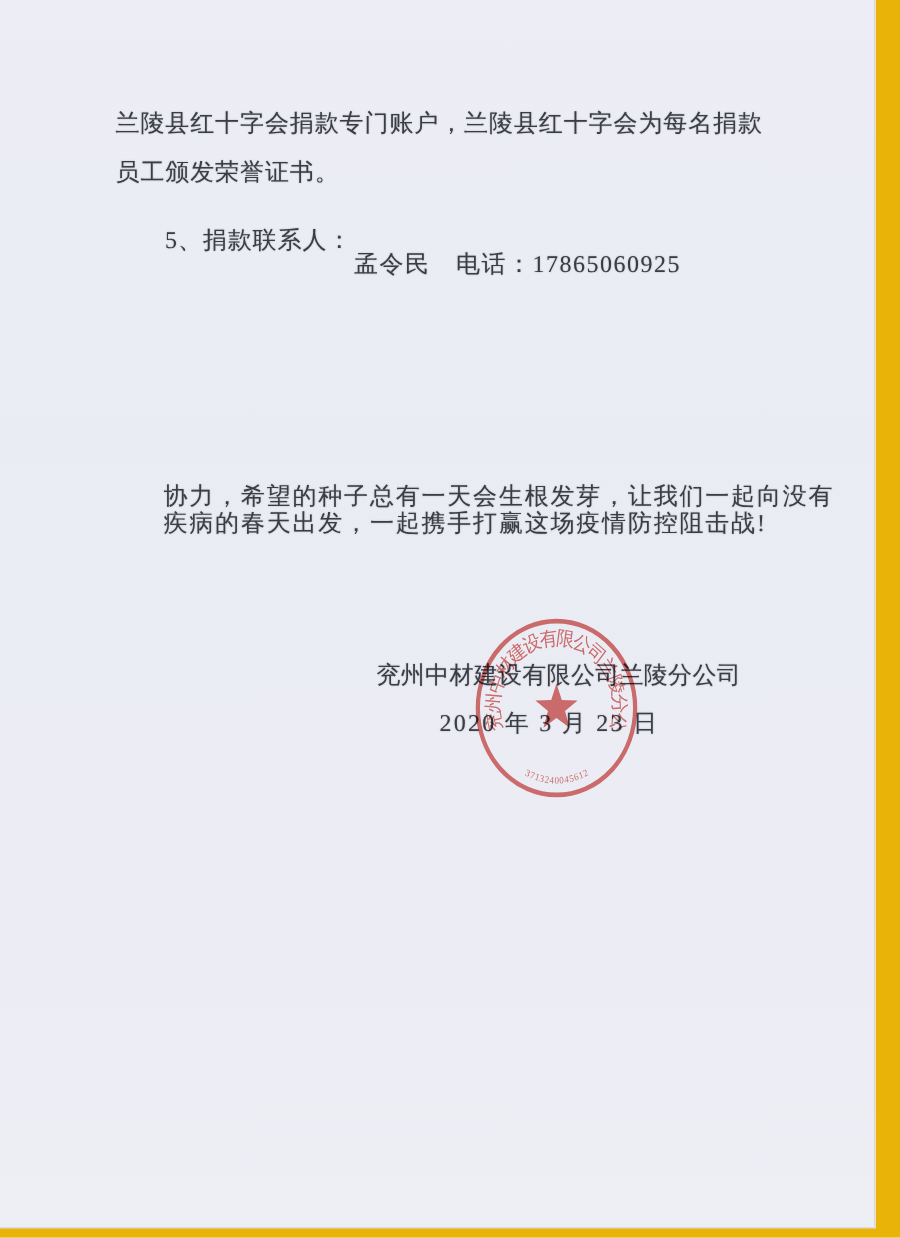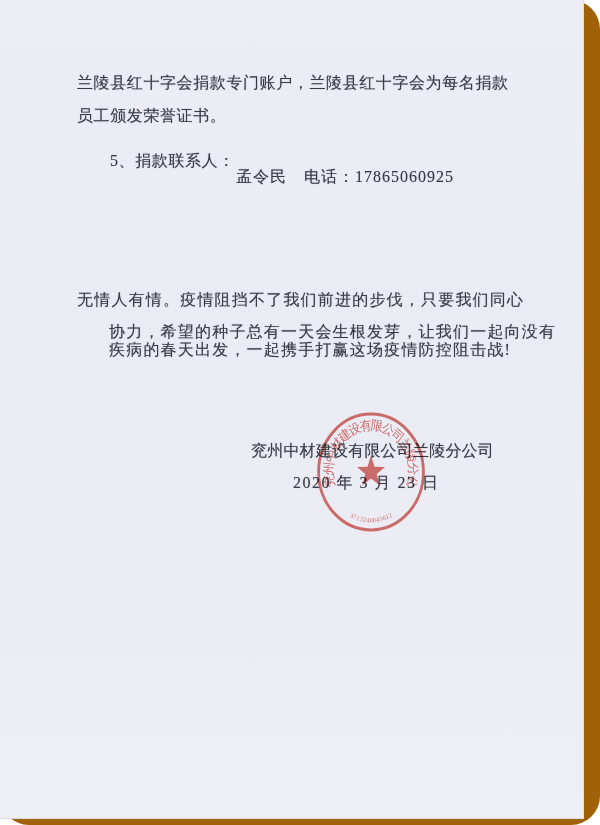--- a/index.html
+++ b/index.html
@@ -7,22 +7,21 @@
     padding: 0;
     width: 600px;
     height: 825px;
     overflow: hidden;
     font-family: "Liberation Serif", "DejaVu Serif", serif;
   }
   .scan-background {
     position: relative;
     width: 600px;
     height: 825px;
-    background: #a16207;
-    border-radius: 29px;
+    background: #eab308;
   }
   
   .paper {
     position: absolute;
     left: 0;
     top: 0;
     width: 583px;
     height: 818px;
     background: linear-gradient(180deg, #edeef5 0%, #eaecf3 35%, #ecedf4 70%, #eeeff5 100%);
     border-right: 1px solid #dfe1ea;
@@ -59,21 +58,20 @@
 <div class="scan-background">
   <div class="paper">
 
     <div class="txt" style="left:77px; top:73px;">兰陵县红十字会捐款专门账户，兰陵县红十字会为每名捐款</div>
     <div class="txt" style="left:77px; top:106px;">员工颁发荣誉证书。</div>
 
     <div class="txt" style="left:110px; top:139px;margin-top:12px;">5、捐款联系人：</div>
 
     <div class="txt contact" style="left:236px; top:167px;">孟令民　电话：17865060925</div>
 
-    <div class="txt para2" style="left:77px; top:290px;">无情人有情。疫情阻挡不了我们前进的步伐，只要我们同心</div>
     <div class="txt para2" style="left:77px; top:322px;margin-left:32px;">协力，希望的种子总有一天会生根发芽，让我们一起向没有</div>
     <div class="txt para2" style="left:77px; top:340px;margin-left:32px;">疾病的春天出发，一起携手打赢这场疫情防控阻击战!</div>
 
     <div class="txt sig" style="left:251px; top:441px;">兖州中材建设有限公司兰陵分公司</div>
     <div class="txt date" style="left:293px; top:473px;">2020 年 3 月 23 日</div>
 
     <div class="seal">
       <svg viewBox="0 0 200 200" preserveAspectRatio="none">
         <circle cx="100" cy="100" r="92" fill="none" stroke-width="5" stroke="#d85f5c"></circle>
         <path d="M100,74 L106.2,91.5 L124.7,92 L110,103.2 L115.3,121 L100,110.5 L84.7,121 L90,103.2 L75.3,92 L93.8,91.5 Z" fill="#d85f5c"></path>

